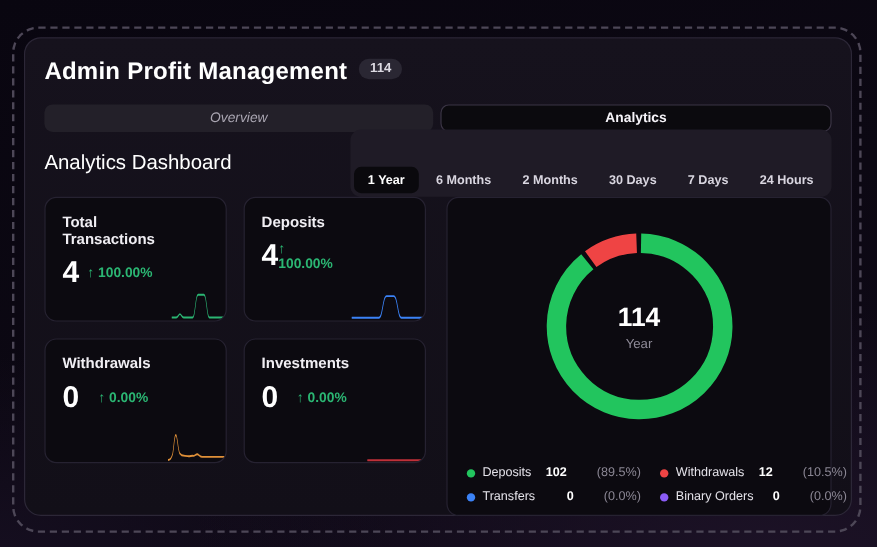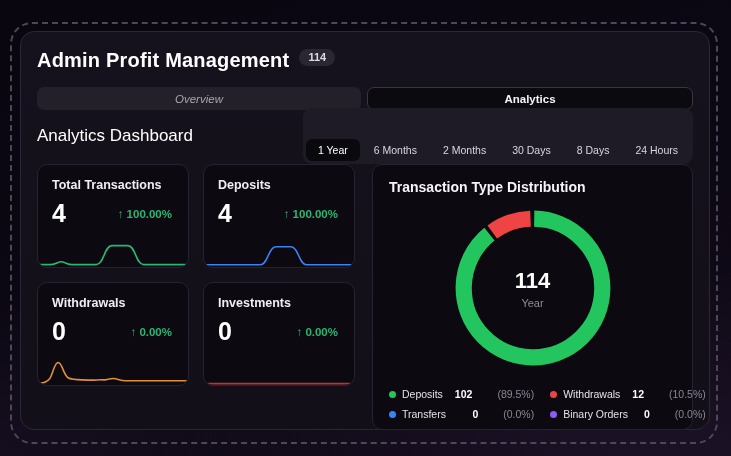--- a/index.html
+++ b/index.html
@@ -37,33 +37,33 @@
   }
   .tab.inactive { background:#232029; color:#aaa6b2;font-style:italic; }
   .tab.active { background:#0b0a0e; border:1px solid #3a3444; color:#f6f4f9; font-weight:700; }
   
   .subhdr { margin-top:12px; display:flex; align-items:center; justify-content:space-between; height:28px; }
   .subhdr h2 { font-size:17px; font-weight:400; color:#ffffff; }
   .filterbar {
     display:flex; align-items:center; background:#1f1b26; border-radius:9px; padding:3px; gap:2px;
   }
   .chip {
-    font-size:10.5px; font-weight:400; color:#d9d6e0; padding:5px 12px;
+    font-size:10.5px; font-weight:700; color:#d9d6e0; padding:5px 12px;
     border-radius:6px; cursor:pointer; white-space:nowrap;margin-top:28px;
   }
   .chip.active { background:#0a090d; color:#ffffff; }
   
   .content { margin-top:14px; display:flex; gap:17px; height:266px; }
   .stats-grid {
     width:318px; display:grid; grid-template-columns:1fr 1fr;
     grid-template-rows:104px 104px; gap:14px; align-content:start;
   }
   .card {
     background:#0c0a10; border:1px solid #262231; border-radius:10px;
-    position:relative; overflow:hidden; display:flex; flex-direction:column;
+    position:relative; overflow:hidden; display:flex; flex-direction:row;
   }
   .card .top { padding:13px 14px 0 14px; }
   .card .label { font-size:12.5px; font-weight:600; color:#f0eef3; }
   .card .vals { display:flex; align-items:center; justify-content:space-between; margin-top:9px; padding-right:2px; }
   .card .value { font-size:25px; font-weight:700; color:#ffffff; line-height:1; }
   .card .change { font-size:11.5px; font-weight:600; color:#2bb673; }
   .card .spark { margin-top:auto; }
   .spark svg { display:block; width:100%; height:30px; }
   .spark path { fill:none; stroke-width:1.6; stroke-linejoin:round; stroke-linecap:round; }
   
@@ -107,21 +107,21 @@
       <div class="tab active">Analytics</div>
     </div>
 
     <div class="subhdr">
       <h2>Analytics Dashboard</h2>
       <div class="filterbar">
         <div class="chip active">1 Year</div>
         <div class="chip">6 Months</div>
         <div class="chip">2 Months</div>
         <div class="chip">30 Days</div>
-        <div class="chip">8 Days</div>
+        <div class="chip">7 Days</div>
         <div class="chip">24 Hours</div>
       </div>
     </div>
 
     <div class="content">
 
       <div class="stats-grid">
 
         <div class="card">
           <div class="top">
@@ -179,21 +179,20 @@
           <div class="spark">
             <svg viewBox="0 0 152 30" preserveAspectRatio="none">
               <path d="M4 28.6 H148" style="stroke: rgb(192, 48, 57);"></path>
             </svg>
           </div>
         </div>
 
       </div>
 
       <div class="chart-card">
-        <h3>Transaction Type Distribution</h3>
 
         <div class="donut-wrap">
           <svg viewBox="0 0 170 170">
             <circle cx="85" cy="85" r="68.5" fill="none" stroke-width="16" stroke-dasharray="382 48.4" transform="rotate(-89 85 85)" style="stroke: rgb(34, 197, 94);"></circle>
             <circle cx="85" cy="85" r="68.5" fill="none" stroke-width="16" stroke-dasharray="40.5 389.9" transform="rotate(234 85 85)" style="stroke: rgb(239, 68, 68);"></circle>
           </svg>
           <div class="donut-center">
             <div class="total-value">114</div>
             <div class="total-label">Year</div>
           </div>

